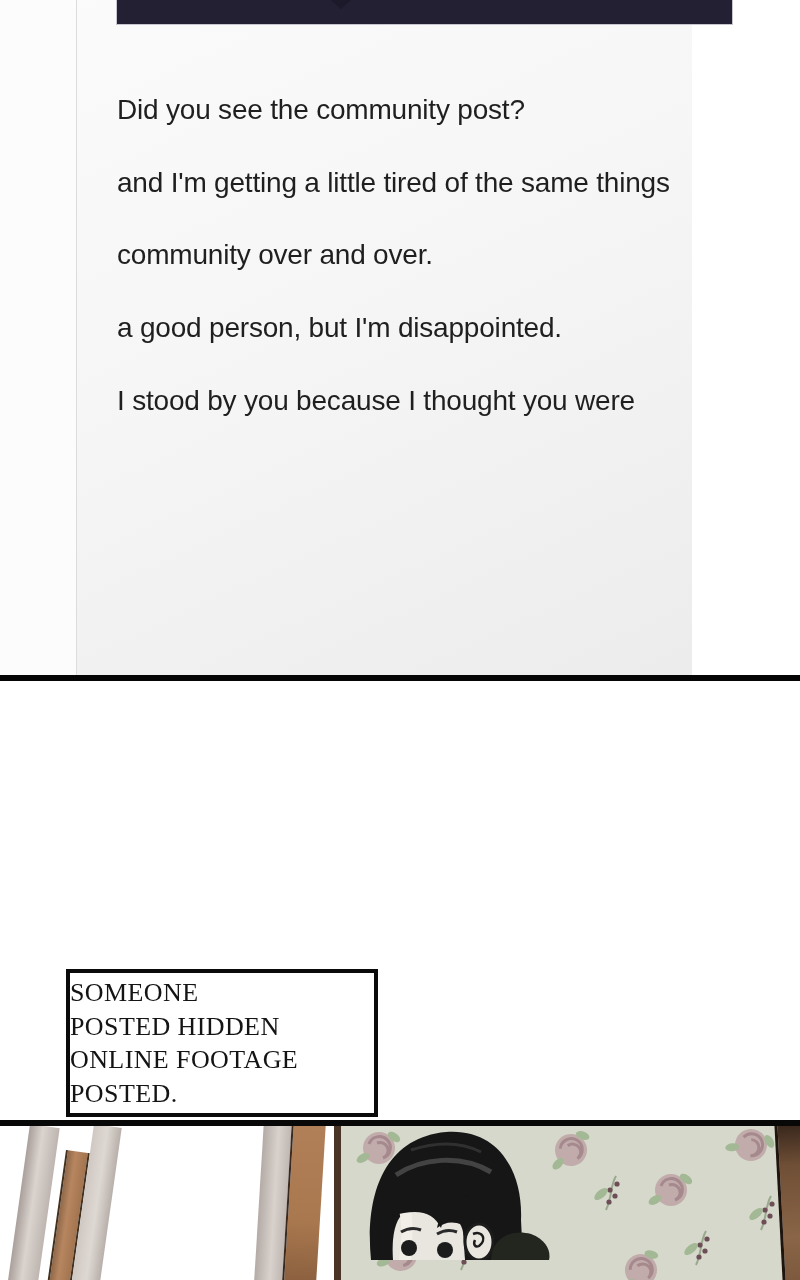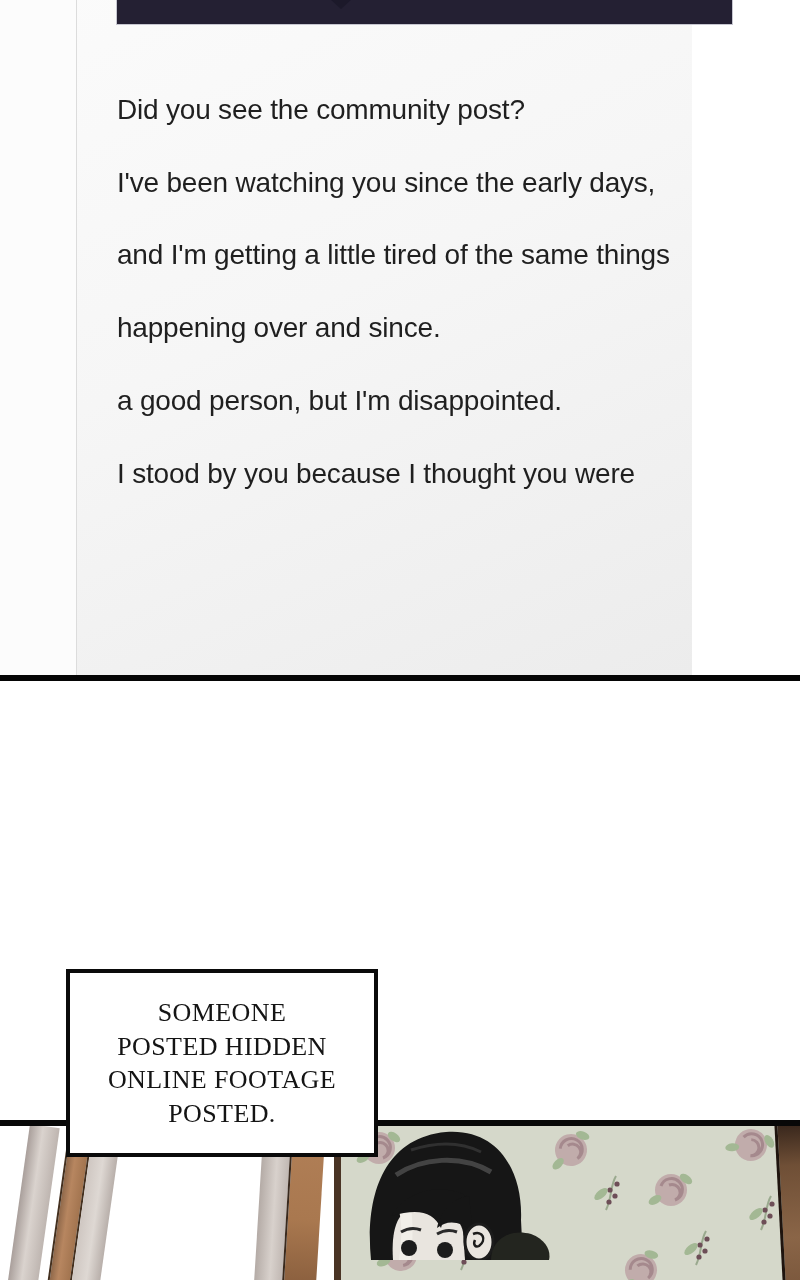--- a/index.html
+++ b/index.html
@@ -81,41 +81,39 @@
   .wallpaper svg{position:absolute;left:0;top:0;}
   .right-post{
     position:absolute;left:774px;top:-4px;width:34px;height:172px;
     background:linear-gradient(180deg,#2f2018,#6f4f36 28%,#8a6547 70%,#7a573c);
     border-left:3px solid #1f140e;z-index:3;
     transform:rotate(-3deg);transform-origin:top right;
   }
   .character{position:absolute;left:438px;top:22px;z-index:3;}
   
   .caption-box{
-    position:absolute;left:66px;top:969px;width:312px;height:188px;
+    position:absolute;left:66px;top:969px;width:312px;height:148px;
     background:#ffffff;border:4.5px solid #0a0a0a;box-sizing:border-box;
     z-index:5;display:flex;flex-direction:column;justify-content:center;
-    text-align:center;
     font-family:"Liberation Serif", serif;
     font-size:26px;line-height:33.5px;letter-spacing:.4px;color:#141414;
   }
 </style>
 </head>
 <body>
 
 <div class="paper">
   <div class="paper-left-strip"></div>
   <div class="screen-bar">
     <span class="notch"></span>
   </div>
   <div class="message">
     <div>Did you see the community post?</div>
-    <div>I've been watching you since the early days,</div>
     <div>and I'm getting a little tired of the same things</div>
-    <div>happening over and since.</div>
+    <div>community over and over.</div>
     <div>a good person, but I'm disappointed.</div>
     <div>I stood by you because I thought you were</div>
   </div>
 </div>
 
 <div class="divider"></div>
 
 <div class="panel">
   <div class="frame-piece gray-a"></div>
   <div class="frame-piece brown-a"></div>

